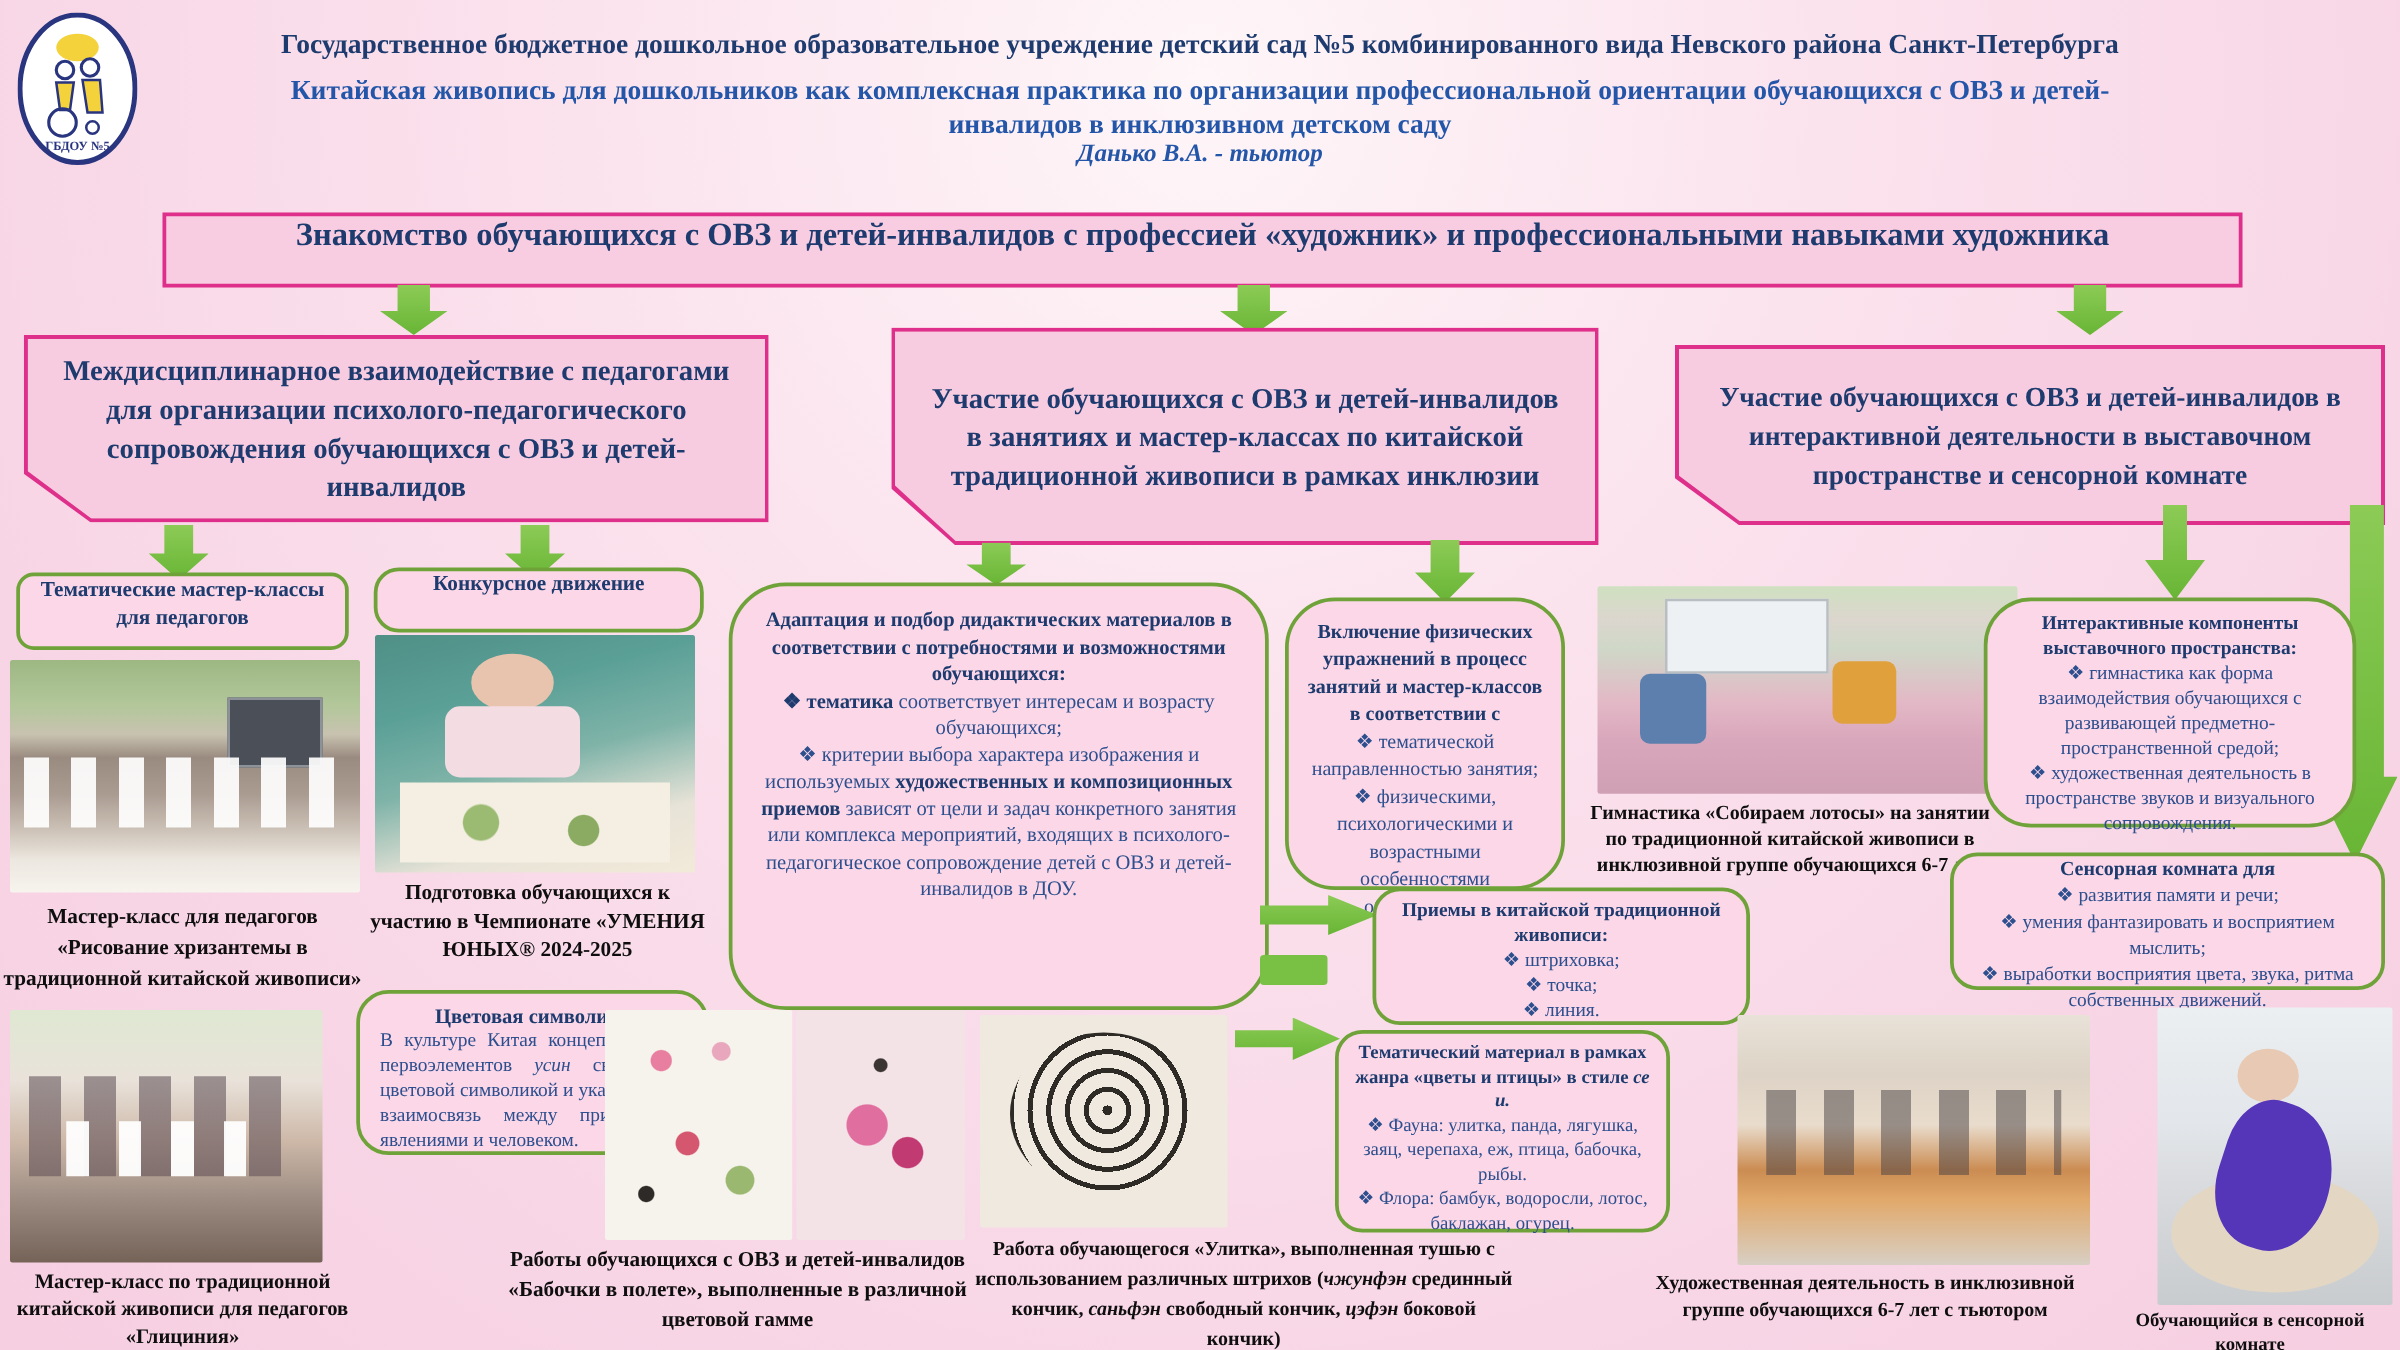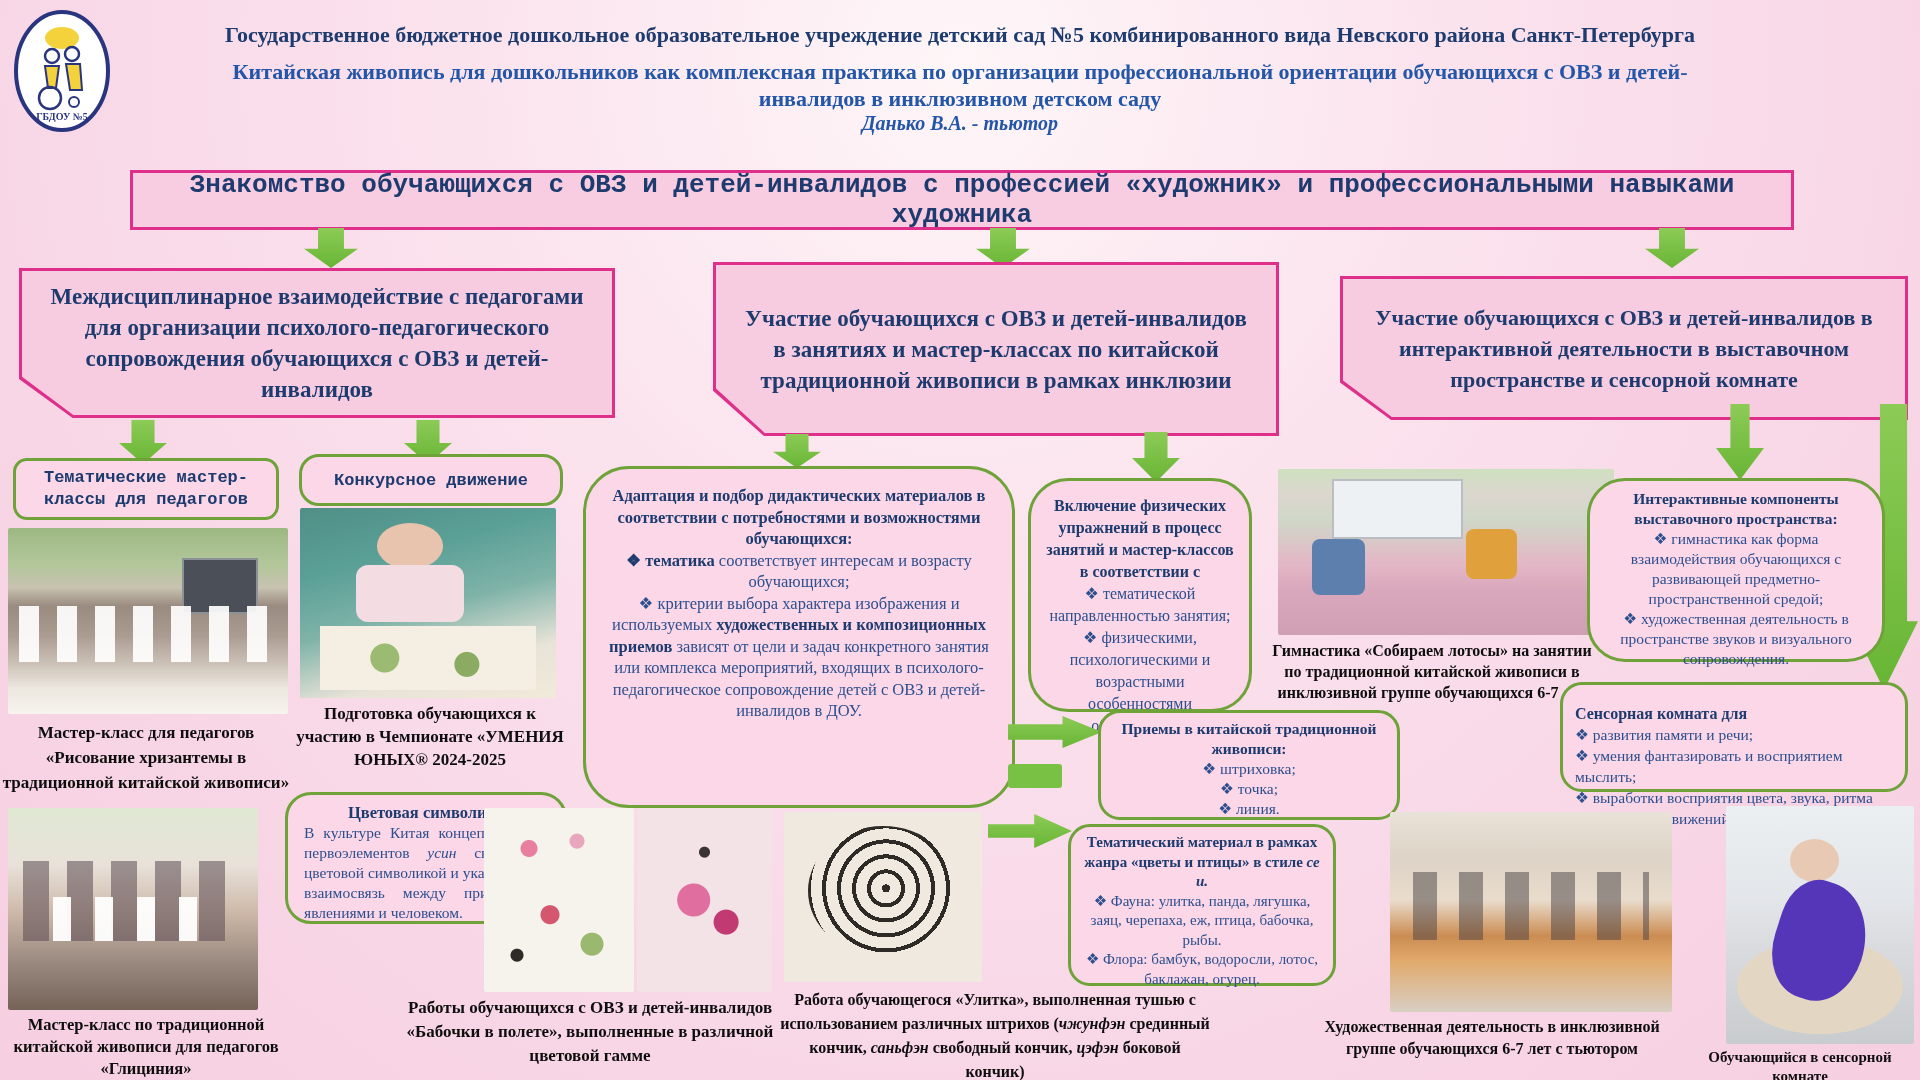--- a/index.html
+++ b/index.html
@@ -2,21 +2,21 @@
 <html><head>
 <meta charset="utf-8">
 <style>
   html,body{margin:0;padding:0;}
   #poster{
     position:relative;width:1920px;height:1080px;overflow:hidden;
     font-family:"Liberation Serif", serif;
     background:radial-gradient(ellipse at 50% 6%, #fef6f8 0%, #fbe4ee 34%, #f8d6e6 72%, #f6cfe1 100%);
   }
   .abs{position:absolute;}
-  .ctr{display:flex;align-items:center;justify-content:center;text-align:center;font-family:Liberation Mono, monospace;}
+  .ctr{display:flex;align-items:flex-start;justify-content:center;text-align:center;}
   .navy{color:#1d3b6e;}
   .blue{color:#2d4f8e;}
   .brightblue{color:#2356a8;}
   .capt{color:#0e0e0e;font-weight:bold;text-align:center;}
   
   .banner{background:#f9cde1;border:3px solid #de2f8a;}
   
   .hdr{background:#de2f8a;clip-path:polygon(0 0,100% 0,100% 100%,9% 100%,0 74%);}
   .hdr-in{position:absolute;inset:3px;background:#f8cce0;clip-path:polygon(0 0,100% 0,100% 100%,8.7% 100%,0 73.5%);
           display:flex;align-items:center;justify-content:center;text-align:center;}
@@ -200,21 +200,21 @@
   </div>
 
   <div class="abs gbox" style="left:1587px;top:478px;width:298px;height:184px;border-radius:38px;padding:8px 14px;box-sizing:border-box;text-align:center;">
     <div class="navy" style="font-size:15.5px;font-weight:bold;line-height:20px;">Интерактивные компоненты выставочного пространства:</div>
     <div class="blue bullets" style="font-size:15.5px;line-height:20px;">
       <div>❖ гимнастика как форма взаимодействия обучающихся с развивающей предметно-пространственной средой;</div>
       <div>❖ художественная деятельность в пространстве звуков и визуального сопровождения.</div>
     </div>
   </div>
 
-  <div class="abs gbox" style="left:1560px;top:682px;width:348px;height:110px;border-radius:22px;padding:18px 12px;box-sizing:border-box;">
+  <div class="abs gbox" style="left:1560px;top:682px;width:348px;height:110px;border-radius:22px;padding:0 12px;box-sizing:border-box;text-align:center;">
     <div class="navy" style="font-size:16px;font-weight:bold;line-height:21px;">Сенсорная комната для</div>
     <div class="blue bullets" style="font-size:15.5px;line-height:21px;">
       <div>❖ развития памяти и речи;</div>
       <div>❖ умения фантазировать и восприятием мыслить;</div>
       <div>❖ выработки восприятия цвета, звука, ритма собственных движений.</div>
     </div>
   </div>
 
   <div class="photo" style="left:1390px;top:812px;width:282px;height:200px;
        background:linear-gradient(180deg,#e9e2d8 0%,#ddd3c6 24%,#e9dccc 44%,#cb8c52 62%,#e1a96b 74%,#d8cfc4 100%);">

